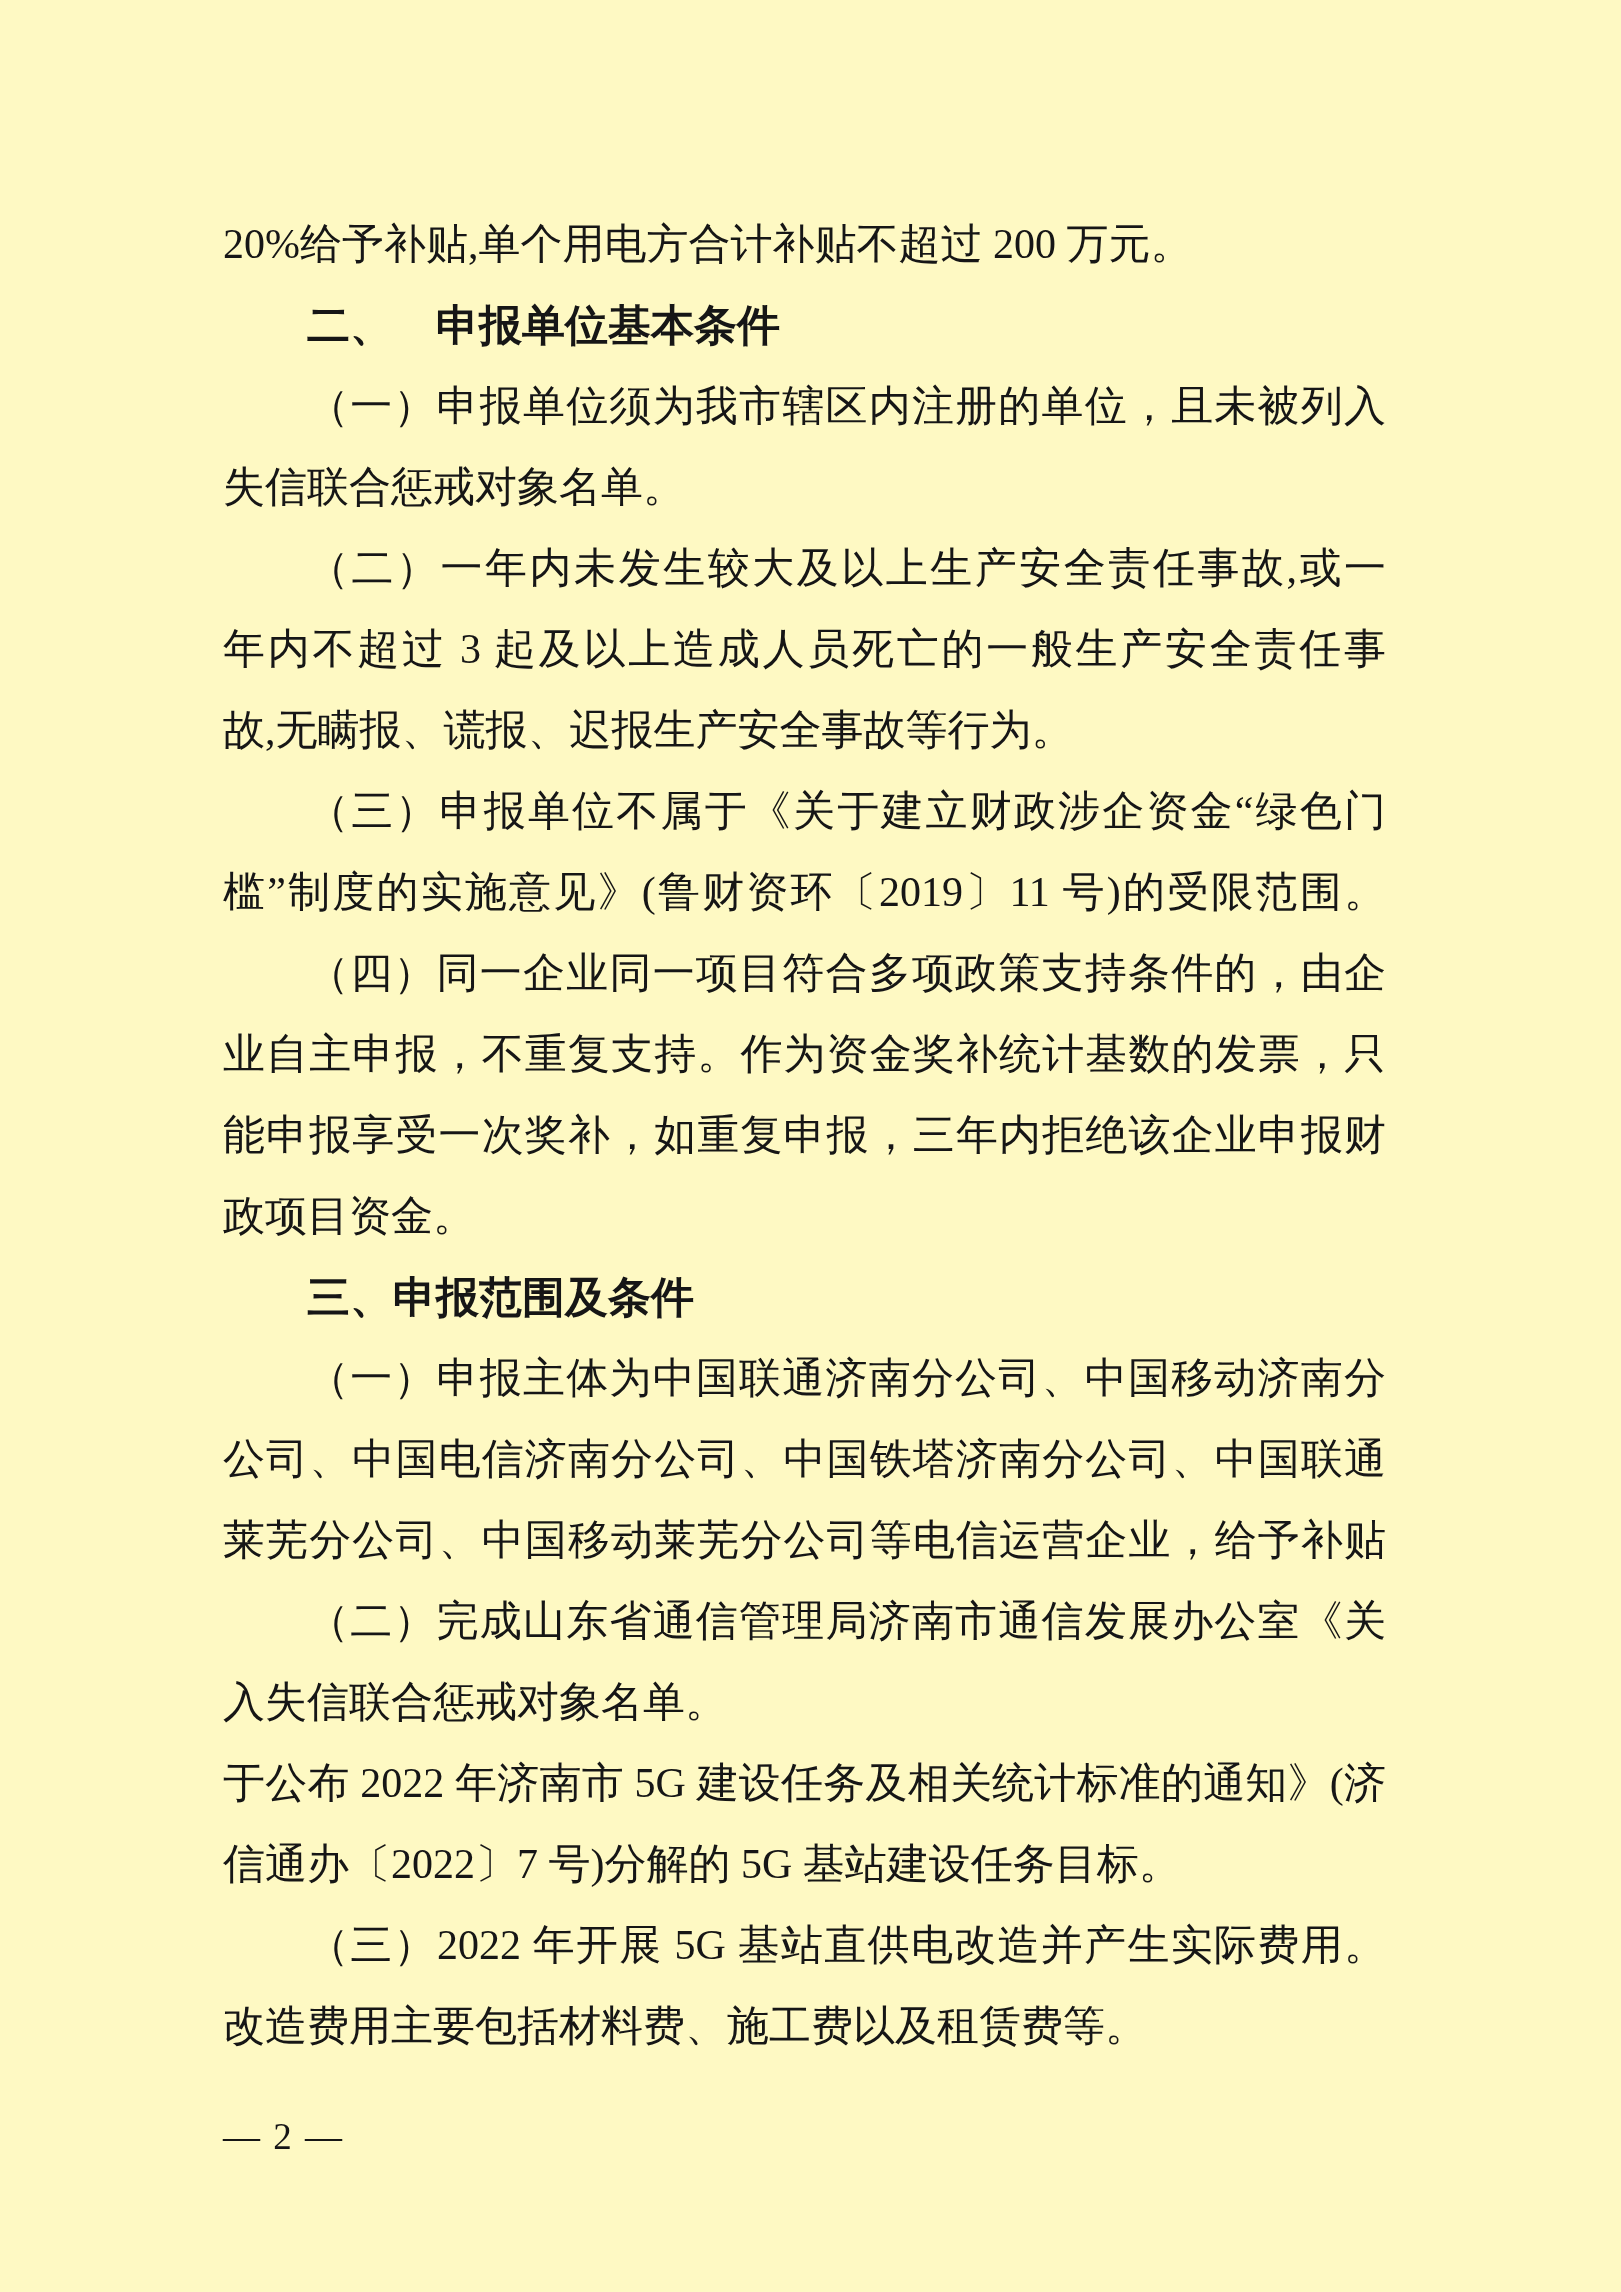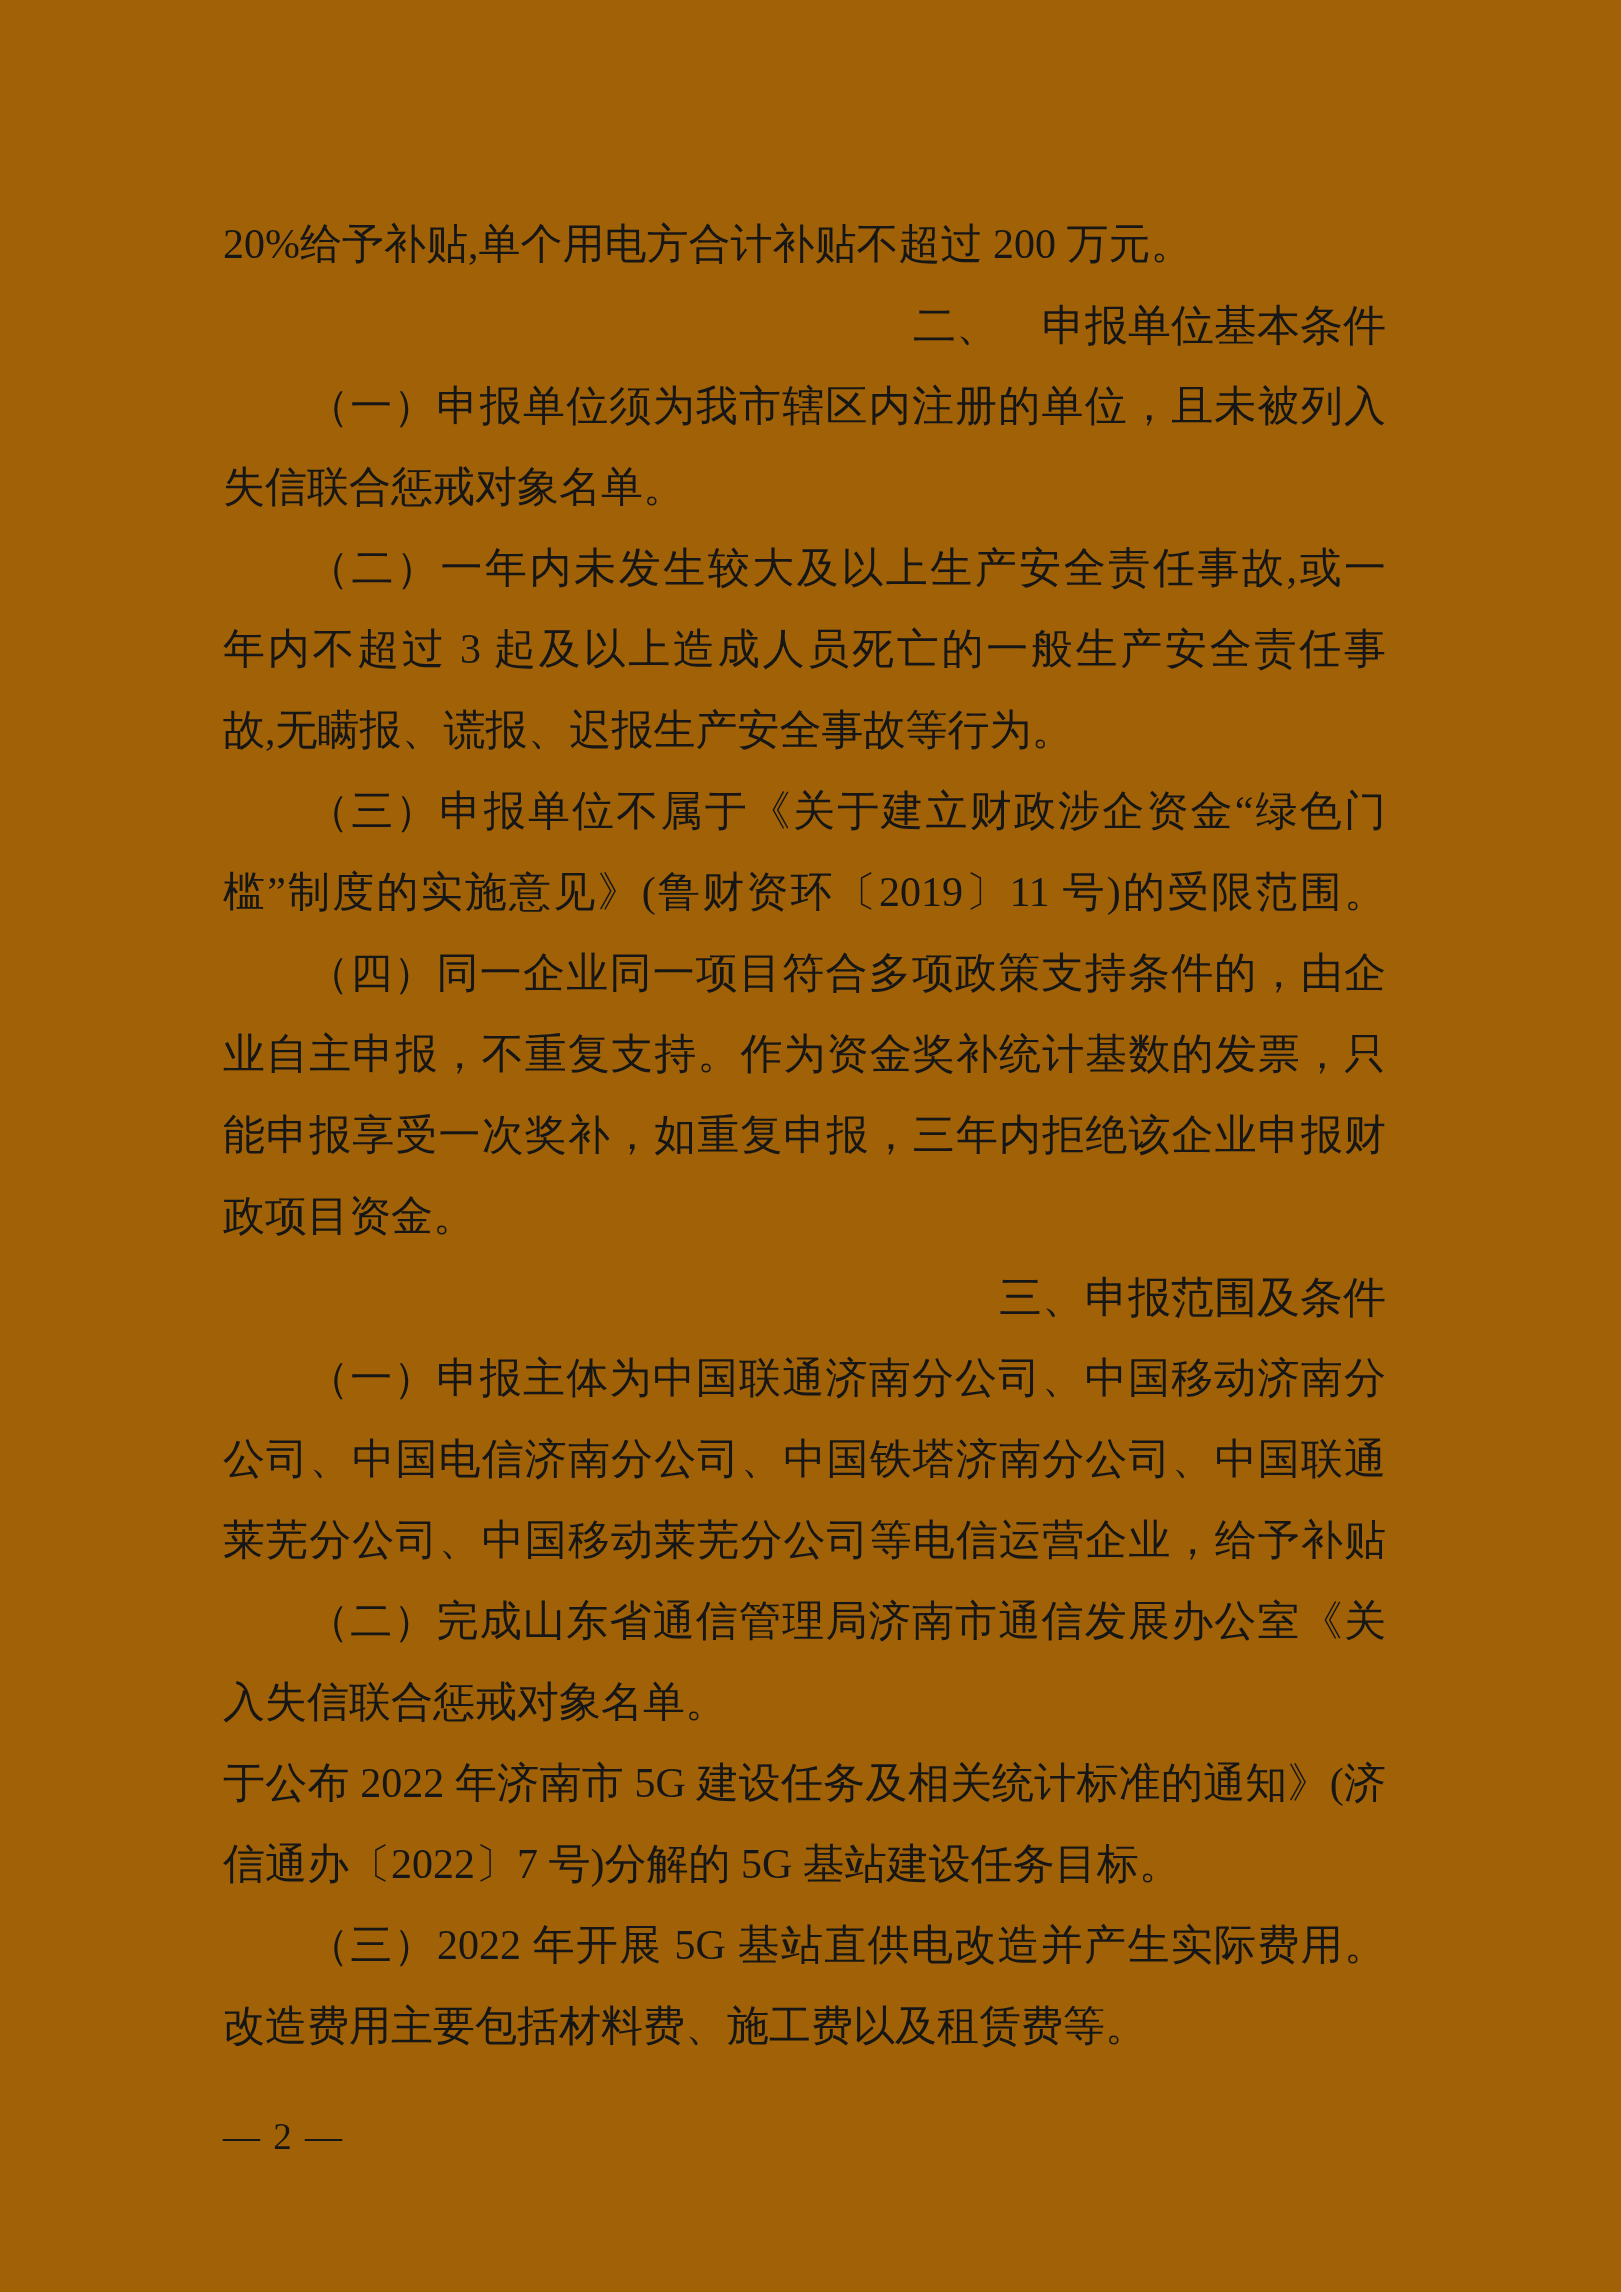--- a/index.html
+++ b/index.html
@@ -4,21 +4,21 @@
 <style>
   html, body {
     margin: 0;
     padding: 0;
     background: #ffffff;
   }
   .page {
     position: relative;
     width: 1621px;
     height: 2293px;
-    background: #a16207;
+    background: #fef9c3;
     overflow: hidden;
   }
   .doc {
     position: absolute;
     left: 223px;
     top: 204px;
     width: 1163px;
     font-family: "Liberation Serif", "DejaVu Serif", serif;
     color: #161616;
   }
@@ -33,23 +33,22 @@
   }
   
   .full {
     text-align: justify;
     text-align-last: justify;
     text-justify: inter-character;
   }
   
   .h {
     font-family: "Liberation Sans", "DejaVu Sans", sans-serif;
-    font-weight: 400;
+    font-weight: 700;
     font-size: 43px;
-    text-align: right;
   }
   .footer {
     position: absolute;
     left: 223px;
     top: 2113px;
     font-family: "Liberation Serif", "DejaVu Serif", serif;
     font-size: 37px;
     line-height: 47px;
     color: #161616;
     letter-spacing: 2px;

